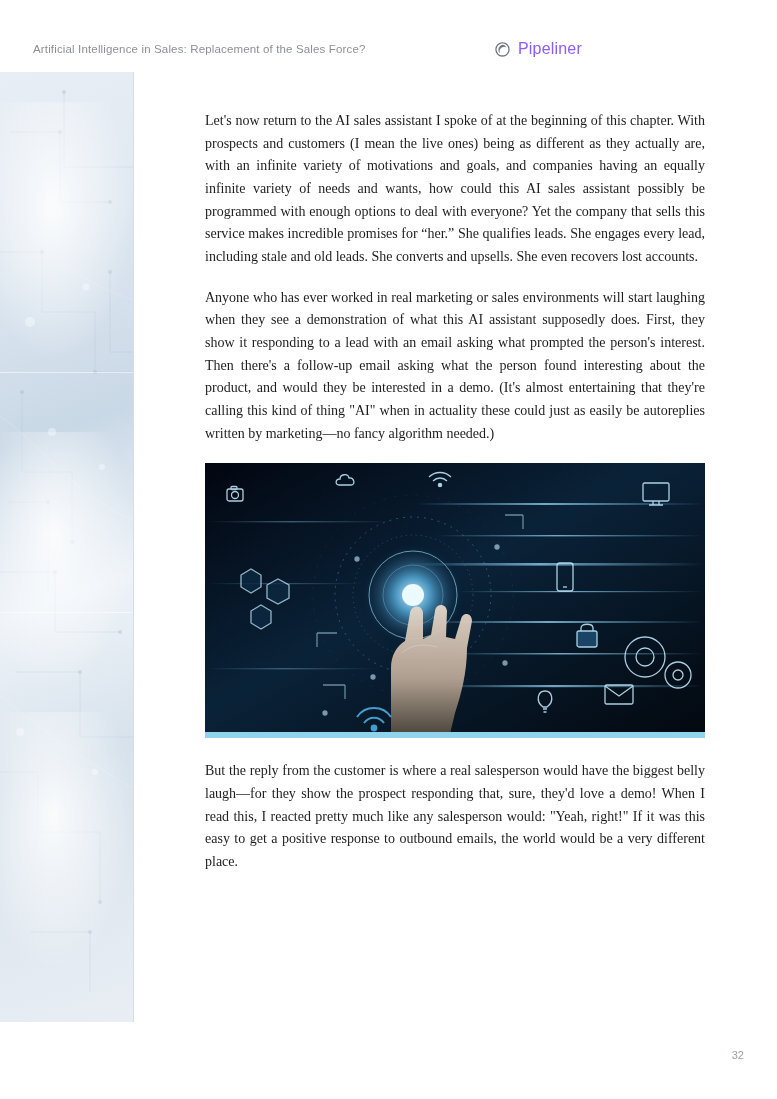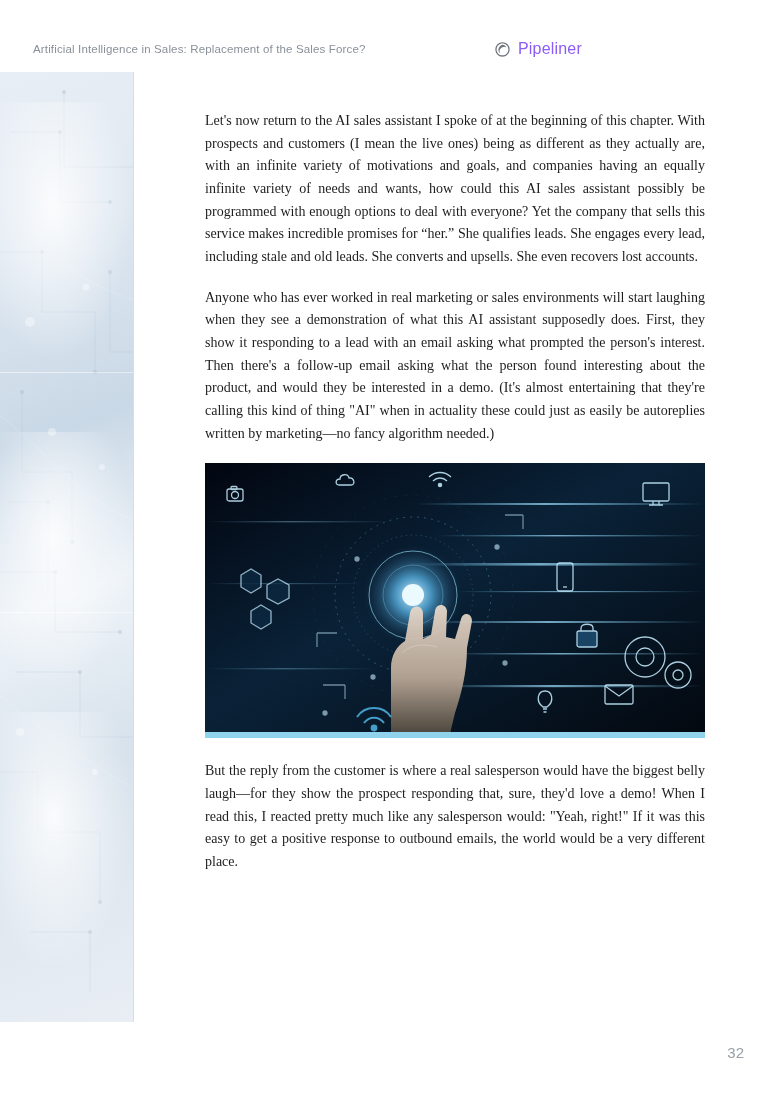--- a/index.html
+++ b/index.html
@@ -141,21 +141,21 @@
     border-bottom: 6px solid #8fd4ec;
   }
   .fig-canvas { position: absolute; inset: 0; display: block; }
 
   
   .page-number {
     position: absolute;
     right: 33px;
     bottom: 38px;
     font-family: "Liberation Sans", sans-serif;
-    font-size: 15px;
+    font-size: 11px;
     color: #9aa0a7;
   }
 </style>
 </head>
 <body>
 
 <div class="page">
 
   <div class="left-deco">
     <svg class="circuit" viewBox="0 0 133 950" preserveAspectRatio="none">

